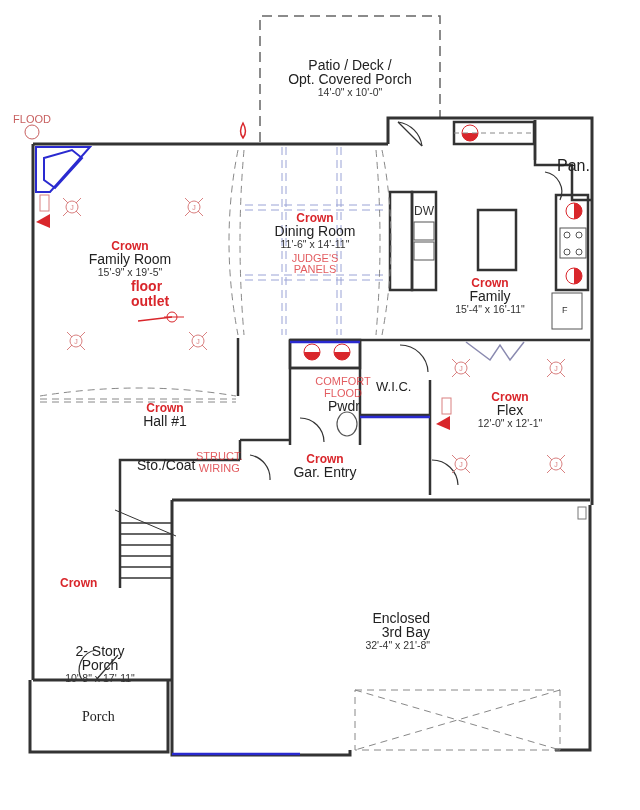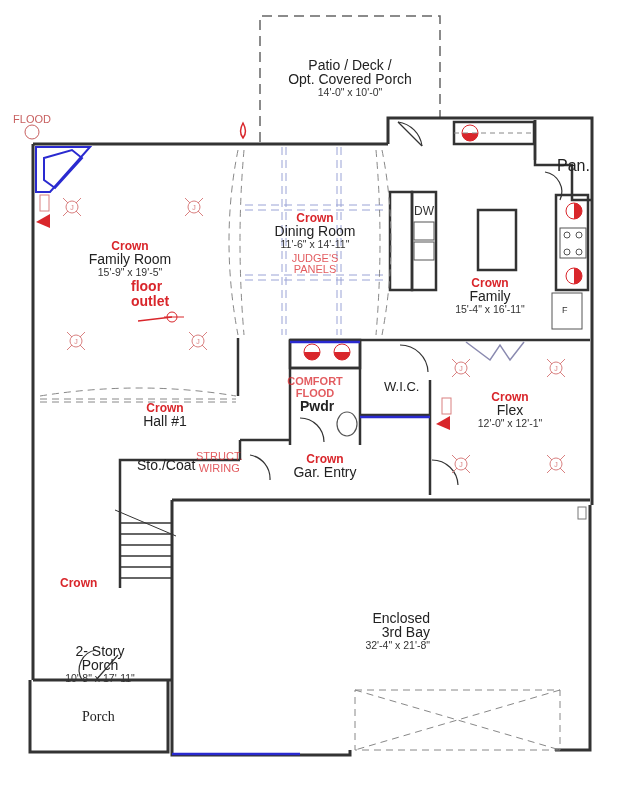--- a/index.html
+++ b/index.html
@@ -244,27 +244,27 @@
 
 <div class="lbl room" style="left:557px; top:158px; font-size:16px;">Pan.</div>
 <div class="lbl" style="left:414px; top:205px; font-size:12px; color:#333;">DW</div>
 <div class="lbl" style="left:562px; top:306px; font-size:9px; color:#333;">F</div>
 
 <div class="lbl" style="left:120px; top:402px; width:90px;">
   <div class="crown">Crown</div>
   <div class="room">Hall #1</div>
 </div>
 
-<div class="lbl" style="left:284px; top:376px; width:62px;font-weight:bold;">
+<div class="lbl" style="left:312px; top:376px; width:62px;">
   <div class="note">COMFORT</div>
   <div class="note">FLOOD</div>
   <div class="room" style="text-align:left; margin-left:16px;">Pwdr</div>
 </div>
 
-<div class="lbl room" style="left:384px; top:380px; font-size:13px;">W.I.C.</div>
+<div class="lbl room" style="left:376px; top:380px; font-size:13px;">W.I.C.</div>
 
 <div class="lbl" style="left:460px; top:391px; width:100px;">
   <div class="crown">Crown</div>
   <div class="room">Flex</div>
   <div class="dim">12'-0" x 12'-1"</div>
 </div>
 
 <div class="lbl room" style="left:137px; top:458px;">Sto./Coat</div>
 <div class="lbl" style="left:196px; top:451px;">
   <div class="note">STRUCT.</div>

